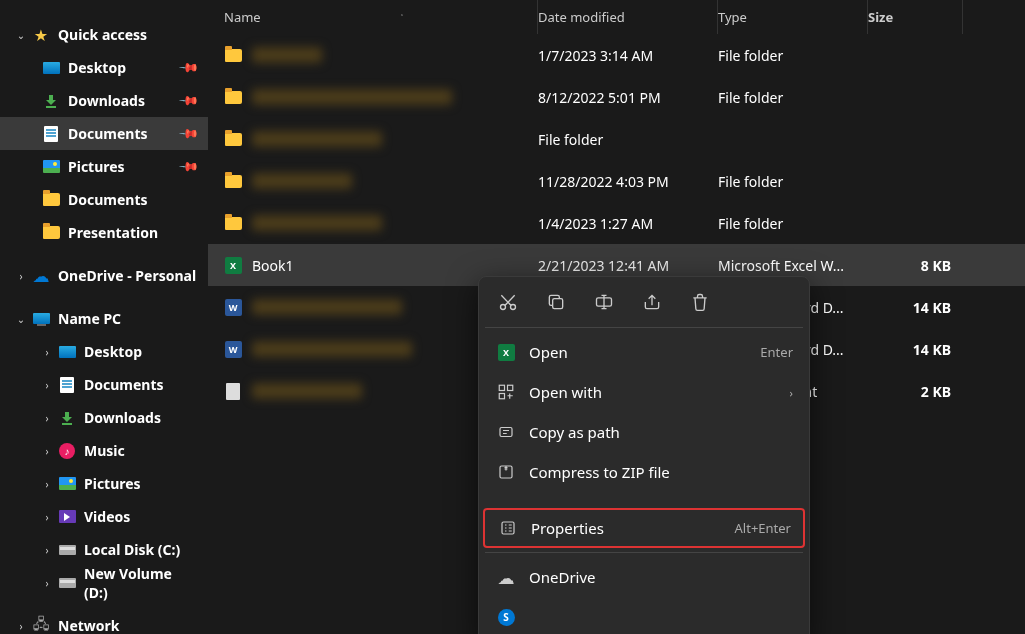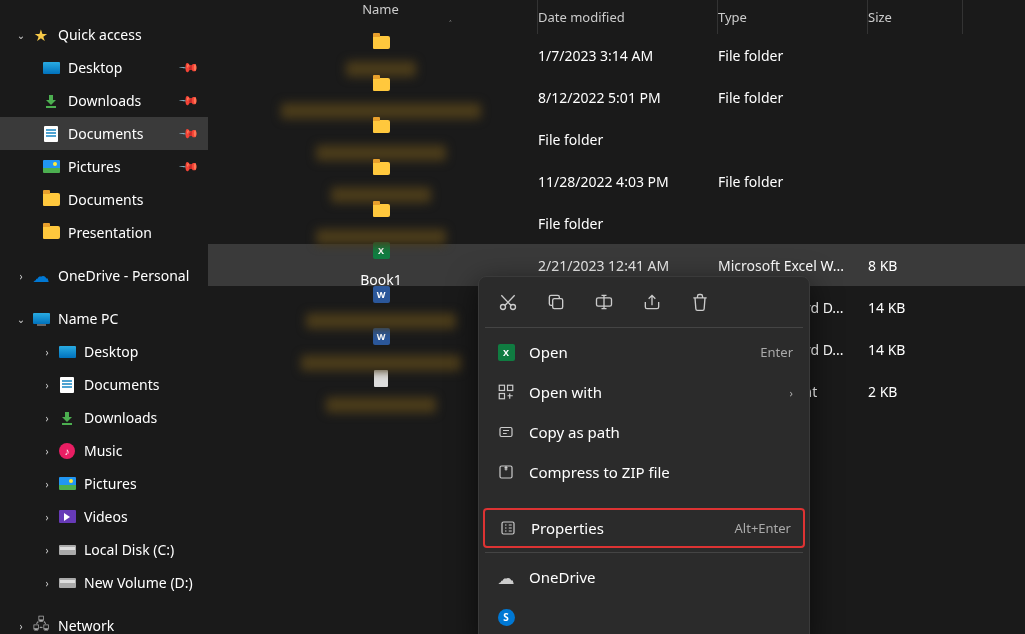--- a/index.html
+++ b/index.html
@@ -6,21 +6,21 @@
   body { background:#1a1a1a; color:#fff; width:1025px; height:634px; overflow:hidden; font-size:14px; }
   .root { display:flex; height:100%; }
   
   .sidebar { width:208px; background:#1a1a1a; padding-top:18px; user-select:none; }
   .sb-item { display:flex; align-items:center; height:33px; padding:0 10px 0 14px; cursor:pointer; }
   .sb-item.level2 { padding-left:40px; }
   .sb-item.level1 { padding-left:14px; }
   .sb-item.selected { background:#3a3a3a; }
   .chev { width:14px; text-align:center; font-size:10px; color:#ccc; margin-right:2px; }
   .sb-icon { width:18px; height:18px; margin:0 8px 0 2px; display:inline-flex; align-items:center; justify-content:center; }
-  .sb-label { flex:1; color:#fff; }
+  .sb-label { flex:1; color:#fff;font-weight:bold; }
   .pin { color:#888; font-size:13px; transform:rotate(45deg); }
   
   .ic-star { color:#f7c948; font-size:16px; }
   .ic-desktop { background:linear-gradient(#29abe2,#0071bc); width:17px; height:12px; border-radius:1px; position:relative; }
   .ic-down { position:relative; width:14px; height:14px; }
   .ic-down::before { content:""; position:absolute; left:5px; top:1px; width:4px; height:7px; background:#4caf50; }
   .ic-down::after { content:""; position:absolute; left:2px; top:6px; border-left:5px solid transparent; border-right:5px solid transparent; border-top:5px solid #4caf50; }
   .ic-down-bar { position:absolute; left:2px; top:12px; width:10px; height:2px; background:#4caf50; }
   .ic-doclines { background:#fff; width:14px; height:16px; border-radius:1px; position:relative; }
   .ic-doclines::after { content:""; position:absolute; left:2px; top:3px; width:10px; height:2px; background:#4fa3d1; box-shadow:0 3px 0 #4fa3d1,0 6px 0 #4fa3d1; }
@@ -37,24 +37,24 @@
   .ic-disk { background:#aaa; width:17px; height:10px; border-radius:1px; position:relative; }
   .ic-disk::after { content:""; position:absolute; left:1px; top:2px; width:15px; height:3px; background:#ddd; }
   .ic-net { color:#aaa; font-size:15px; }
   .ic-excel { background:#107c41; width:17px; height:17px; border-radius:2px; color:#fff; font-size:9px; line-height:17px; text-align:center; font-weight:bold; }
   .ic-word { background:#2b579a; width:17px; height:17px; border-radius:2px; color:#fff; font-size:9px; line-height:17px; text-align:center; font-weight:bold; }
   .ic-txt { background:#ddd; width:14px; height:17px; border-radius:1px; }
   .ic-skype { background:#0078d4; width:17px; height:17px; border-radius:50%; color:#fff; font-size:10px; line-height:17px; text-align:center; font-weight:bold; }
   
   .main { flex:1; background:#1a1a1a; position:relative; }
   .headers { display:flex; height:34px; align-items:center; color:#ccc; font-size:13px; border-bottom:0; }
-  .col-name { width:330px; padding-left:16px; display:flex; align-items:center;flex-direction:column; }
+  .col-name { width:330px; padding-left:16px; display:flex; align-items:center; }
   .col-date { width:180px; }
   .col-type { width:150px; }
-  .col-size { width:95px; text-align:left; padding-right:12px; }
+  .col-size { width:95px; text-align:right; padding-right:12px;font-weight:bold; }
   .hdr-border { border-right:1px solid #333; height:100%; display:flex; align-items:center; }
   .sort-ind { font-size:8px; margin-left:140px; color:#aaa; }
   .row { display:flex; height:42px; align-items:center; cursor:pointer; }
   .row.selected { background:#3a3a3a; }
   .row .col-name { display:flex; align-items:center; gap:10px; }
   .row-icon { width:18px; height:18px; display:inline-flex; align-items:center; justify-content:center; }
   .blur { filter:blur(5px); background:#4a3b1a; border-radius:3px; height:16px; }
   
   .ctx { position:absolute; left:270px; top:276px; width:332px; background:#2b2b2b; border:1px solid #3a3a3a; border-radius:8px; box-shadow:0 8px 30px rgba(0,0,0,0.6); padding:4px 4px 6px; }
   .ctx-icons { display:flex; gap:26px; padding:10px 14px 10px 14px; }
@@ -262,20 +262,21 @@
           <div class="col-type">File folder</div>
           <div class="col-size"></div>
         </div>
         <div class="row">
           <div class="col-name">
             <span class="row-icon">
               <span class="ic-folder"></span>
             </span>
             <span class="blur" style="width:130px"></span>
           </div>
+          <div class="col-date">1/4/2023 1:27 AM</div>
           <div class="col-type">File folder</div>
           <div class="col-size"></div>
         </div>
         <div class="row selected">
           <div class="col-name">
             <span class="row-icon">
               <span class="ic-excel">X</span>
             </span>
             <span>Book1</span>
           </div>

